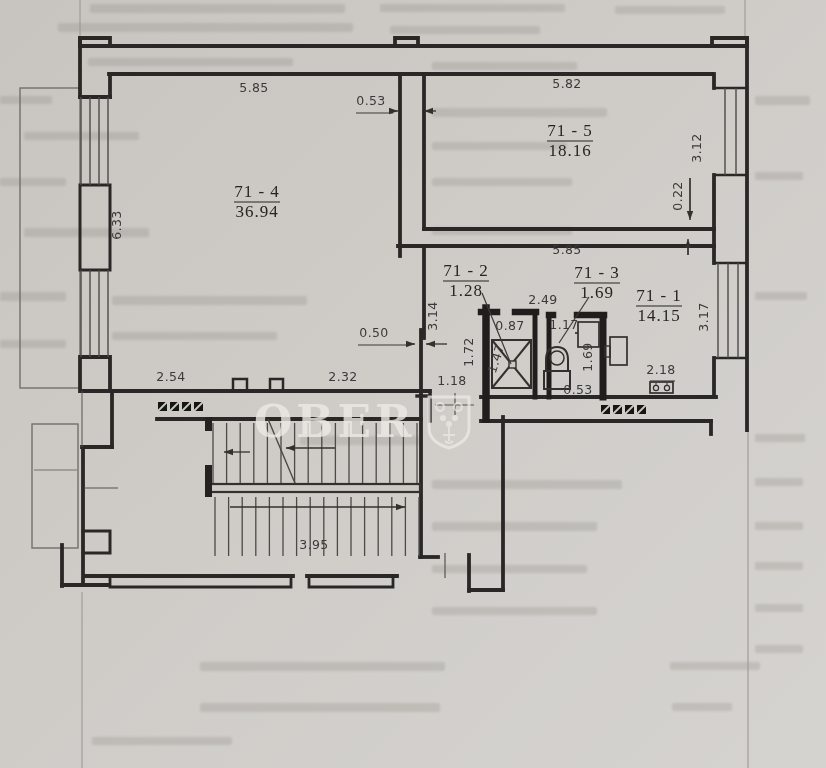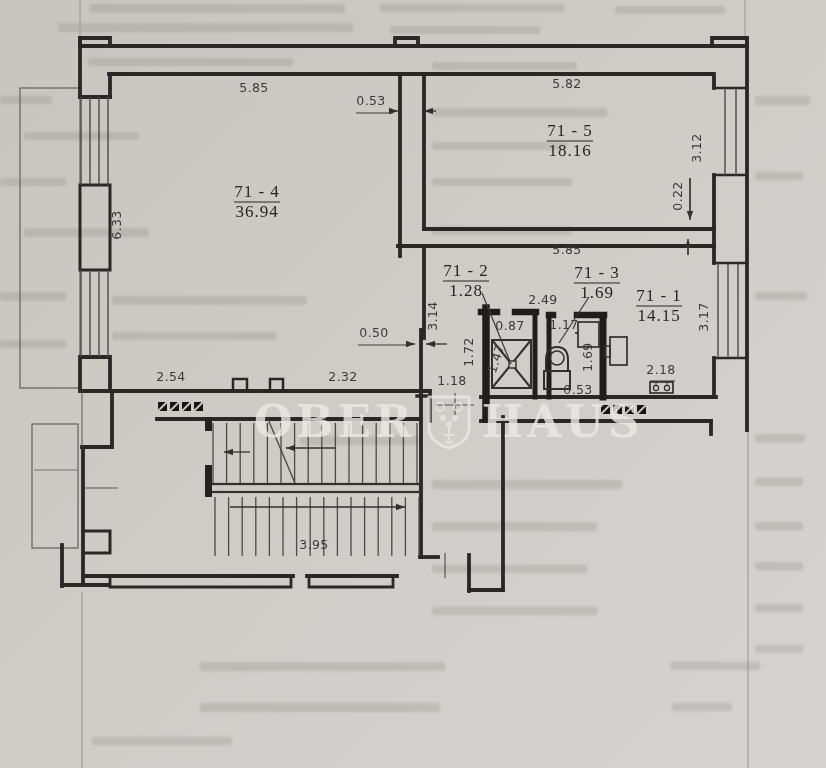--- a/index.html
+++ b/index.html
@@ -333,15 +333,14 @@
     <span>OBER</span>
     <svg class="wm-shield" width="46" height="56" viewBox="0 0 46 56">
       <path d="M3,3 H43 V34 Q43,48 23,54 Q3,48 3,34 Z" fill="none" stroke="rgba(236,233,229,.9)" stroke-width="3"></path>
       <circle cx="14" cy="13" r="4" fill="none" stroke="rgba(236,233,229,.85)" stroke-width="2"></circle>
       <circle cx="32" cy="13" r="4" fill="none" stroke="rgba(236,233,229,.85)" stroke-width="2"></circle>
       <circle cx="17" cy="24" r="3" fill="rgba(236,233,229,.85)"></circle>
       <circle cx="29" cy="24" r="3" fill="rgba(236,233,229,.85)"></circle>
       <circle cx="23" cy="30" r="3" fill="rgba(236,233,229,.85)"></circle>
       <path d="M23,33 V47 M17,41 H29 M19,47 Q23,51 27,47" fill="none" stroke="rgba(236,233,229,.85)" stroke-width="2"></path>
     </svg>
-    <span>HAUS</span>
   </div>
 </div>
 
 </body></html>

